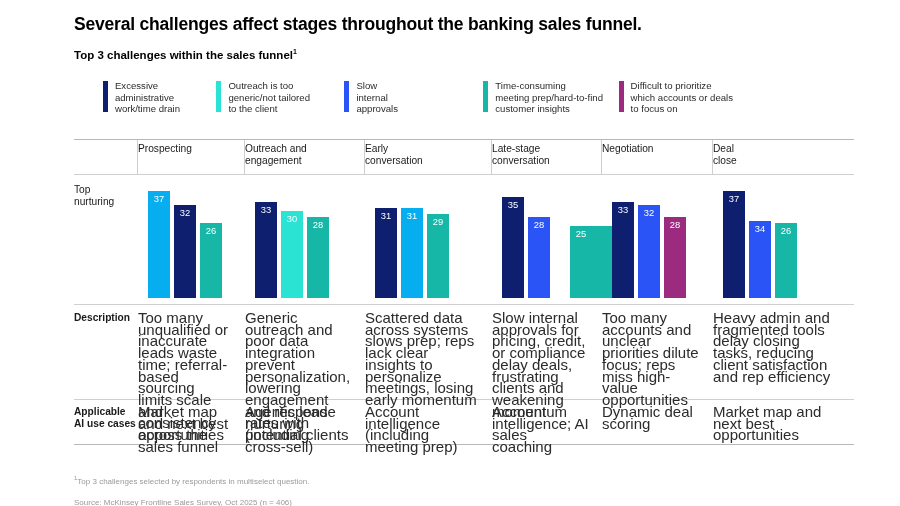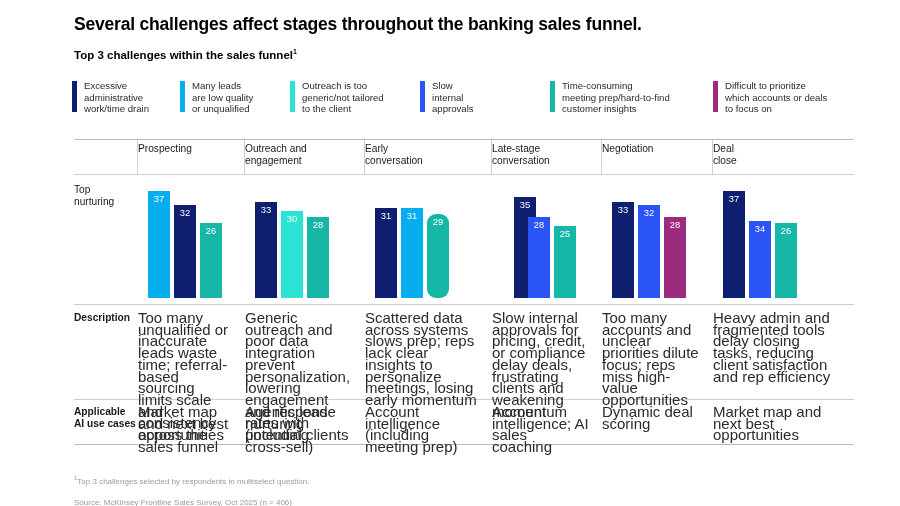--- a/index.html
+++ b/index.html
@@ -52,20 +52,21 @@
     position: absolute;
     left: 72px;
     top: 80px;
     width: 790px;
     display: flex;
     align-items: flex-start;
   }
   .legend-item {
     display: flex;
     align-items: flex-start;
+    justify-content: flex-end;
   }
   .legend-swatch {
     width: 5px;
     flex: 0 0 5px;
     height: 31px;
     margin-right: 7px;
     margin-top: 1px;
   }
   .legend-text {
     font-size: 9.6px;
@@ -178,26 +179,20 @@
     <span>Top 3 challenges within the sales funnel</span><sup>1</sup>
   </div>
 
   <div class="legend" id="legend">
       <div class="legend-item" style="width: 108px;">
         <div class="legend-swatch" style="background: rgb(13, 31, 110);"></div>
         <div class="legend-text">Excessive
 administrative
 work/time drain</div>
       </div>
-      <div class="legend-item" style="width: 110px;">
-        <div class="legend-swatch" style="background: rgb(6, 174, 240);"></div>
-        <div class="legend-text">Many leads
-are low quality
-or unqualified</div>
-      </div>
       <div class="legend-item" style="width: 130px;">
         <div class="legend-swatch" style="background: rgb(42, 227, 210);"></div>
         <div class="legend-text">Outreach is too
 generic/not tailored
 to the client</div>
       </div>
       <div class="legend-item" style="width: 88px;">
         <div class="legend-swatch" style="background: rgb(42, 84, 245);"></div>
         <div class="legend-text">Slow
 internal
@@ -261,32 +256,32 @@
           <div class="bar-value">28</div>
         </div>
       </div>
       <div class="bar-group" style="left: 301px; width: 78px;">
         <div class="bar" style="left: 0px; height: 89.9px; background: rgb(13, 31, 110);">
           <div class="bar-value">31</div>
         </div>
         <div class="bar" style="left: 26px; height: 89.9px; background: rgb(6, 174, 240);">
           <div class="bar-value">31</div>
         </div>
-        <div class="bar" style="left: 52px; height: 84.1px; background: rgb(22, 183, 166); border-radius: 9px;">
+        <div class="bar" style="left: 52px; height: 84.1px; background: rgb(22, 183, 166);">
           <div class="bar-value">29</div>
         </div>
       </div>
       <div class="bar-group" style="left: 428px; width: 78px;">
-        <div class="bar" style="left: 12px; height: 101.5px; background: rgb(13, 31, 110);">
+        <div class="bar" style="left: 0px; height: 101.5px; background: rgb(13, 31, 110);">
           <div class="bar-value">35</div>
         </div>
         <div class="bar" style="left: 26px; height: 81.2px; background: rgb(42, 84, 245);">
           <div class="bar-value">28</div>
         </div>
-        <div class="bar" style="left: 52px; height: 72.5px; background: rgb(22, 183, 166);">
+        <div class="bar" style="left: 68px; height: 72.5px; background: rgb(22, 183, 166); padding-left: 28px;">
           <div class="bar-value">25</div>
         </div>
       </div>
       <div class="bar-group" style="left: 538px; width: 78px;">
         <div class="bar" style="left: 0px; height: 95.7px; background: rgb(13, 31, 110);">
           <div class="bar-value">33</div>
         </div>
         <div class="bar" style="left: 26px; height: 92.8px; background: rgb(42, 84, 245);">
           <div class="bar-value">32</div>
         </div>

